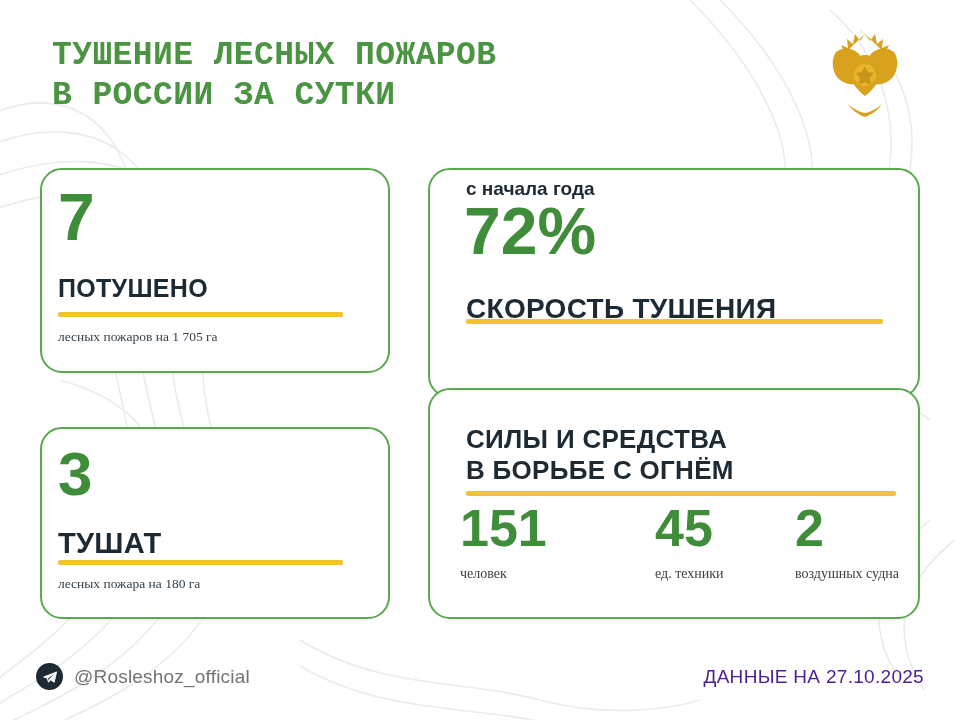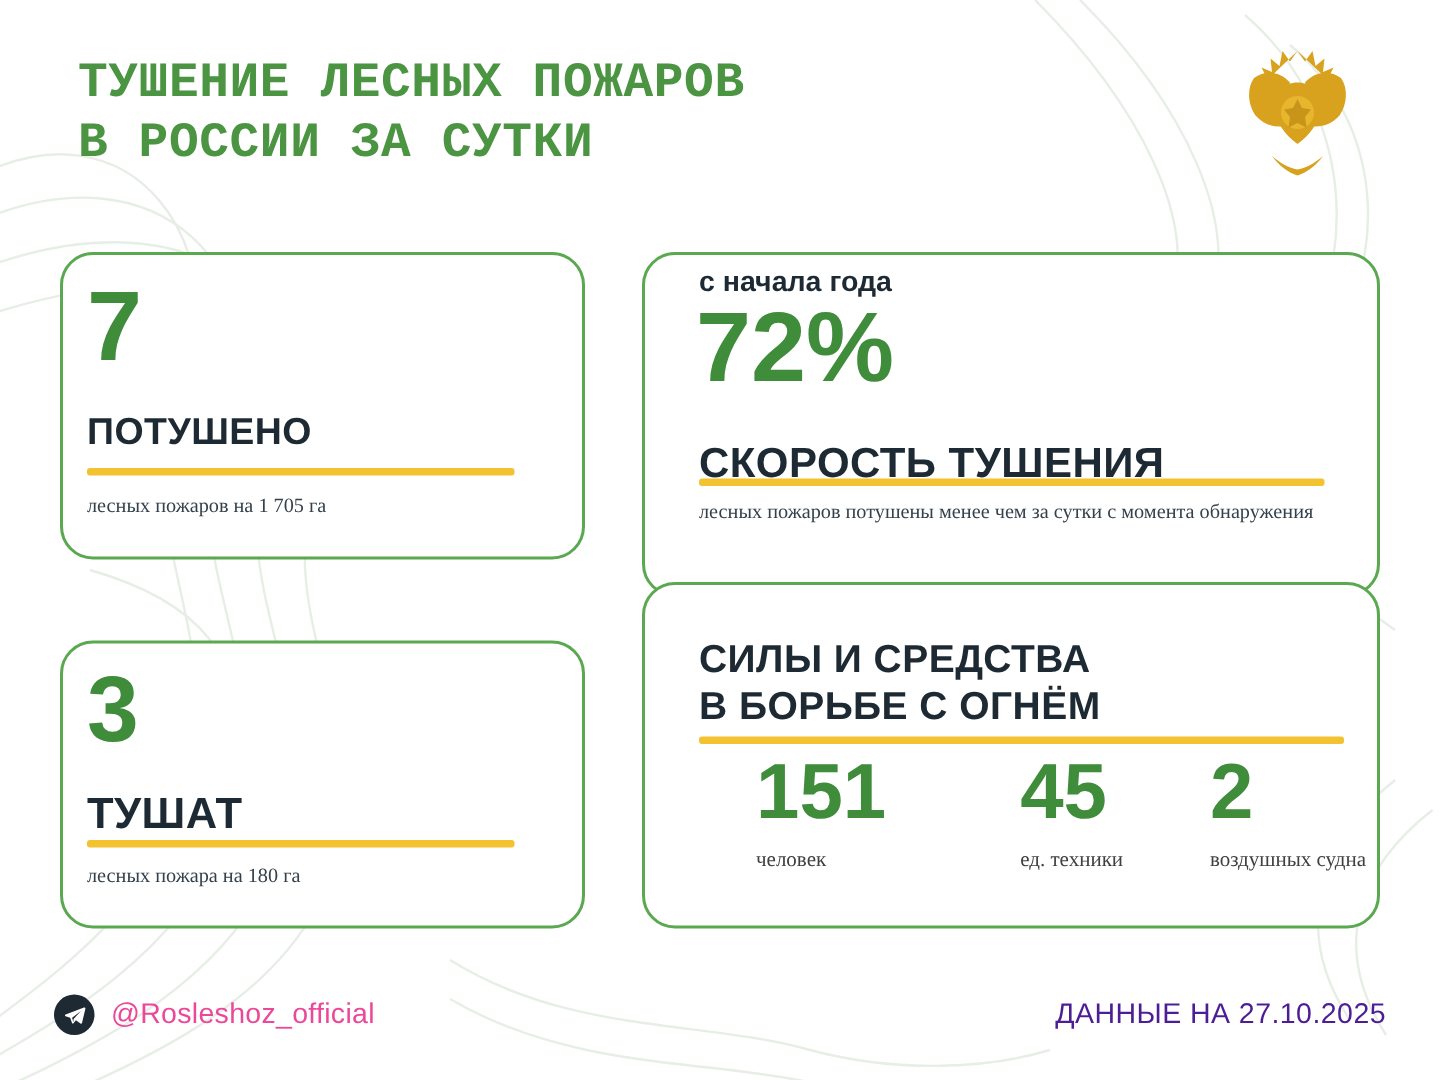--- a/index.html
+++ b/index.html
@@ -115,21 +115,21 @@
   .c3-num    { position: absolute; left: 464px; top: 202px; font-size: 66px; }
   .c3-label  { position: absolute; left: 466px; top: 293px; font-size: 28px; }
   .c3-rule   { position: absolute; left: 466px; top: 319px; width: 417px; }
   .c3-note   { position: absolute; left: 466px; top: 331px; width: 420px; }
 
   
   .c4-title { position: absolute; left: 466px; top: 424px; font-size: 26px; line-height: 1.2; }
   .c4-rule  { position: absolute; left: 466px; top: 491px; width: 430px; }
   .c4-cols  { position: absolute; left: 460px; top: 505px; width: 455px; display: flex; }
   .c4-col   { position: relative; }
-  .c4-col.people  { width: 195px; margin-left: 44px; }
+  .c4-col.people  { width: 195px; }
   .c4-col.vehicle { width: 140px; }
   .c4-col.air     { width: 120px; }
   .c4-col .big-number { font-size: 52px; display: block; }
   .c4-col .sub {
     display: block;
     margin-top: 13px;
     color: #404040;
     font-size: 14px;
     line-height: 1.3;
     font-family: "Liberation Serif", serif;
@@ -147,21 +147,21 @@
   .tg-badge {
     width: 27px;
     height: 27px;
     border-radius: 50%;
     background: #1d2a33;
     display: flex;
     align-items: center;
     justify-content: center;
   }
   .handle-text {
-    color: #ec4899;
+    color: #737373;
     font-size: 19px;
     letter-spacing: 0.2px;
   }
   .footer-date {
     position: absolute;
     right: 36px;
     bottom: 32px;
     color: #4c1d95;
     font-size: 19px;
     letter-spacing: 0.3px;
@@ -220,21 +220,20 @@
   <div class="big-number c2-num">3</div>
   <div class="label-bold c2-label">ТУШАТ</div>
   <div class="rule c2-rule"></div>
   <div class="note c2-note">лесных пожара на 180 га</div>
 
   <div class="card card-speed"></div>
   <div class="c3-kicker">с начала года</div>
   <div class="big-number c3-num">72%</div>
   <div class="label-bold c3-label">СКОРОСТЬ ТУШЕНИЯ</div>
   <div class="rule c3-rule"></div>
-  <div class="note c3-note">лесных пожаров потушены менее чем за сутки с момента обнаружения</div>
 
   <div class="card card-forces"></div>
   <div class="label-bold c4-title">
     <span>СИЛЫ И СРЕДСТВА</span><br>
     <span>В БОРЬБЕ С ОГНЁМ</span>
   </div>
   <div class="rule c4-rule"></div>
   <div class="c4-cols">
     <div class="c4-col people">
       <span class="big-number">151</span>

